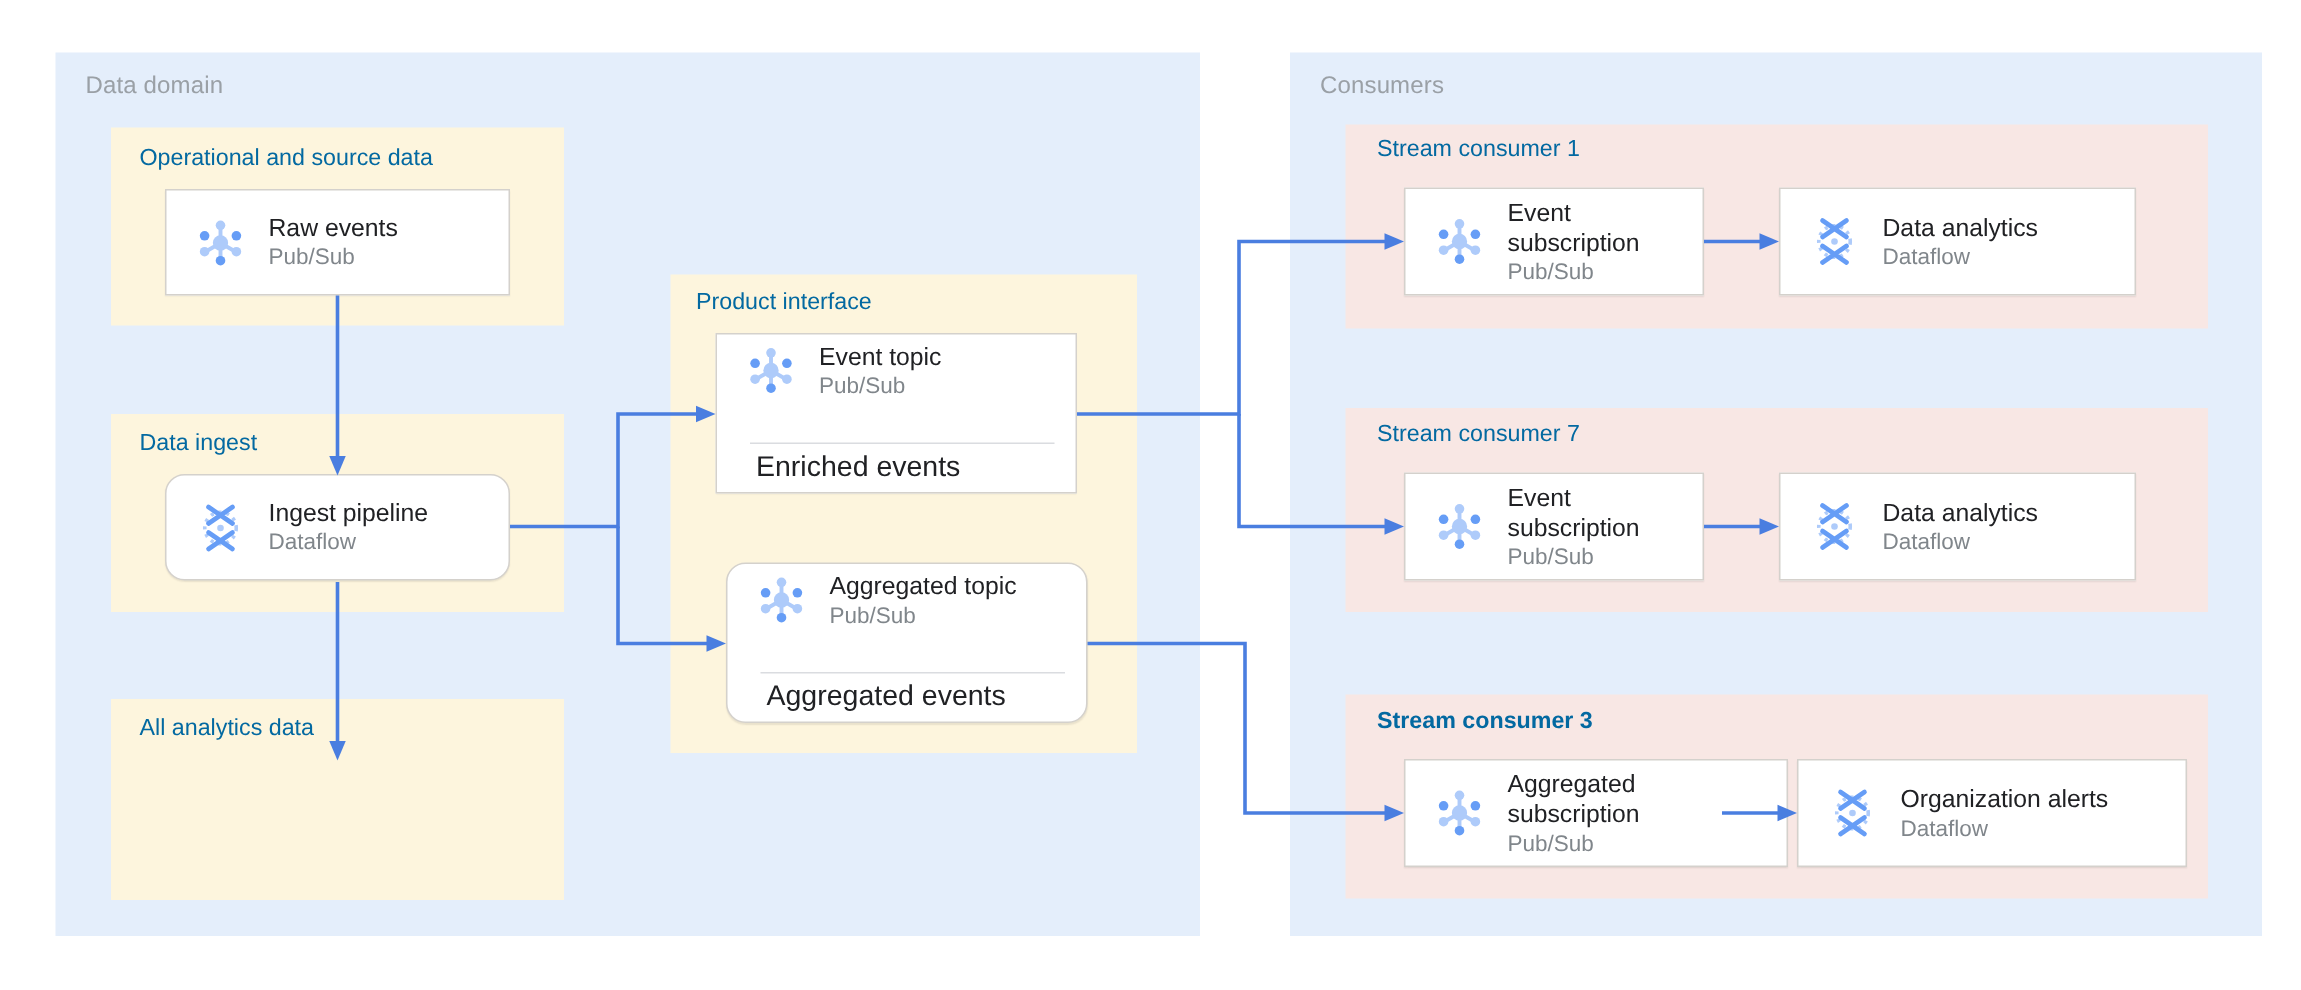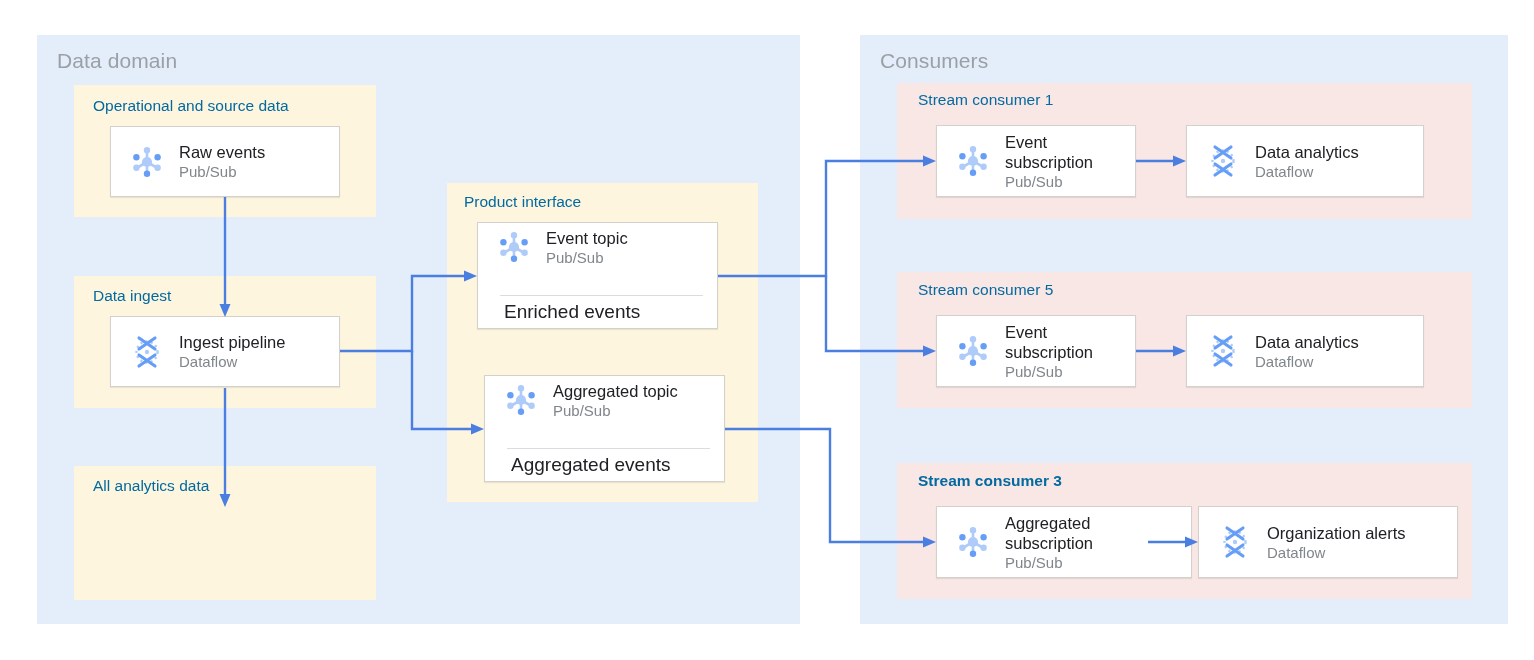--- a/index.html
+++ b/index.html
@@ -1,20 +1,20 @@
 <!DOCTYPE html>
 <html><head>
 <meta charset="utf-8">
 <style>
   html,body{margin:0;padding:0;background:#ffffff;}
   body{width:1534px;height:660px;font-family:"Liberation Sans",sans-serif;-webkit-font-smoothing:antialiased;}
   #stage{position:relative;width:1534px;height:660px;overflow:hidden;background:#fff;}
 
   .panel{position:absolute;background:#e4eefb;}
-  .panel-title{position:absolute;color:#9aa0a6;font-size:21px;letter-spacing:.1px;white-space:nowrap;}
+  .panel-title{position:absolute;color:#9aa0a6;font-size:16px;letter-spacing:.1px;white-space:nowrap;}
 
   .group{position:absolute;}
   .group.yellow{background:#fdf5dd;}
   .group.pink{background:#f8e7e4;}
   .group-title{position:absolute;color:#0369a1;font-size:15.5px;white-space:nowrap;}
 
   .card{position:absolute;background:#ffffff;border:1px solid #d4d1cc;box-sizing:border-box;box-shadow:0 1px 1px rgba(60,60,60,.10);}
   .card-top{display:flex;align-items:center;height:100%;padding:0 10px 0 14px;box-sizing:border-box;}
   .card.has-sub .card-top{height:auto;padding-top:2px;}
   .card-icon{flex:0 0 auto;width:44px;height:44px;display:flex;align-items:center;justify-content:center;margin-right:10px;}
@@ -61,21 +61,21 @@
       <div class="card-text">
         <div class="card-title">Raw events</div>
         <div class="card-subtitle">Pub/Sub</div>
       </div>
     </div>
   </div>
 
   <div class="group yellow" style="left:74px;top:276px;width:302px;height:132px;"></div>
   <div class="group-title" style="left:93px;top:287px;">Data ingest</div>
 
-  <div class="card" style="left:110px;top:316px;width:230px;height:71px;">
+  <div class="card" style="left:110px;top:316px;width:230px;height:71px;border-radius:13px;">
     <div class="card-top">
       <div class="card-icon">
         <svg width="40" height="40" viewBox="0 0 40 40">
           <circle cx="20" cy="20" r="10.5" fill="none" stroke="#aecbfa" stroke-width="2.4" stroke-dasharray="2.1 3.2"></circle>
           <path d="M12 6 L28 17 M28 6 L12 17" stroke="#669df6" stroke-width="3.1" stroke-linecap="round" fill="none"></path>
           <path d="M12 34 L28 23 M28 34 L12 23" stroke="#669df6" stroke-width="3.1" stroke-linecap="round" fill="none"></path>
           <circle cx="20" cy="20" r="2.2" fill="#aecbfa"></circle>
         </svg>
       </div>
       <div class="card-text">
@@ -111,21 +111,21 @@
       </div>
       <div class="card-text">
         <div class="card-title">Event topic</div>
         <div class="card-subtitle">Pub/Sub</div>
       </div>
     </div>
     <div class="card-divider" style="top:72px;"></div>
     <div class="card-note" style="top:79px;">Enriched events</div>
   </div>
 
-  <div class="card has-sub" style="left:484px;top:375px;width:241px;height:107px;">
+  <div class="card has-sub" style="left:484px;top:375px;width:241px;height:107px;border-radius:13px;">
     <div class="card-top">
       <div class="card-icon">
         <svg width="40" height="40" viewBox="0 0 40 40">
           <line x1="20" y1="20" x2="20" y2="9" stroke="#aecbfa" stroke-width="2.6"></line>
           <line x1="20" y1="20" x2="20" y2="31" stroke="#aecbfa" stroke-width="2.6"></line>
           <line x1="20" y1="20" x2="10.5" y2="25.5" stroke="#aecbfa" stroke-width="2.6"></line>
           <line x1="20" y1="20" x2="29.5" y2="25.5" stroke="#aecbfa" stroke-width="2.6"></line>
           <circle cx="20" cy="20" r="5.1" fill="#aecbfa"></circle>
           <circle cx="20" cy="8.2" r="3.2" fill="#aecbfa"></circle>
           <circle cx="20" cy="31.8" r="3.2" fill="#669df6"></circle>
@@ -185,21 +185,21 @@
         </svg>
       </div>
       <div class="card-text">
         <div class="card-title">Data analytics</div>
         <div class="card-subtitle">Dataflow</div>
       </div>
     </div>
   </div>
 
   <div class="group pink" style="left:897px;top:272px;width:575px;height:136px;"></div>
-  <div class="group-title" style="left:918px;top:281px;">Stream consumer 5</div>
+  <div class="group-title" style="left:918px;top:281px;">Stream consumer 7</div>
 
   <div class="card" style="left:936px;top:315px;width:200px;height:72px;">
     <div class="card-top">
       <div class="card-icon">
         <svg width="40" height="40" viewBox="0 0 40 40">
           <line x1="20" y1="20" x2="20" y2="9" stroke="#aecbfa" stroke-width="2.6"></line>
           <line x1="20" y1="20" x2="20" y2="31" stroke="#aecbfa" stroke-width="2.6"></line>
           <line x1="20" y1="20" x2="10.5" y2="25.5" stroke="#aecbfa" stroke-width="2.6"></line>
           <line x1="20" y1="20" x2="29.5" y2="25.5" stroke="#aecbfa" stroke-width="2.6"></line>
           <circle cx="20" cy="20" r="5.1" fill="#aecbfa"></circle>

